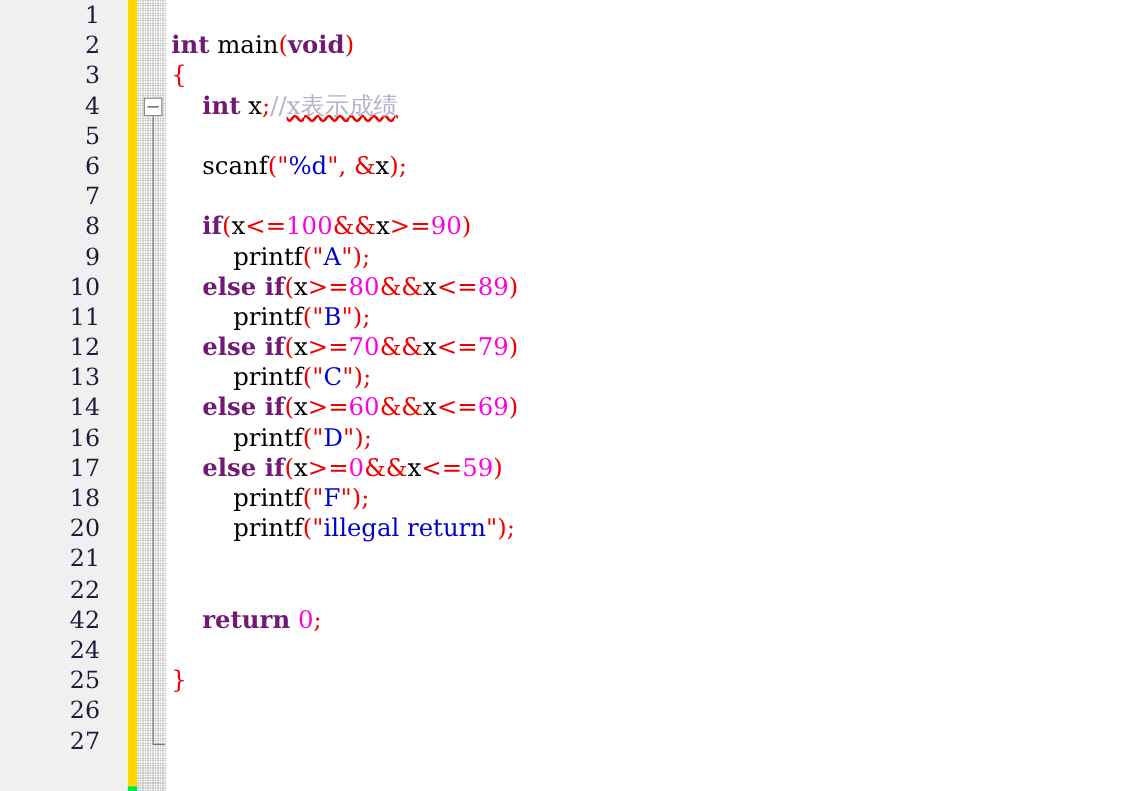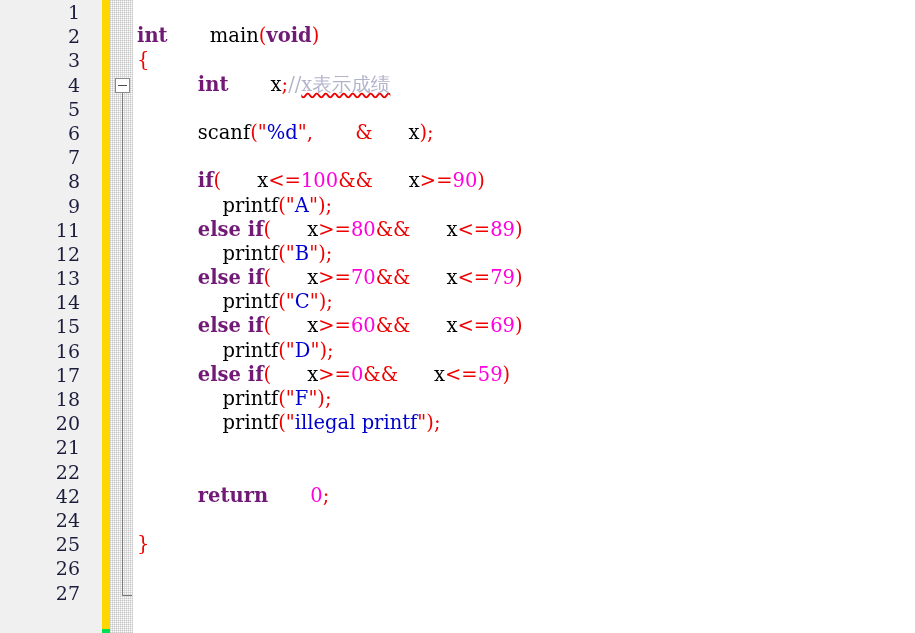--- a/index.html
+++ b/index.html
@@ -122,21 +122,21 @@
     line-height: 24.2px;
     white-space: pre;
     font-family: "DejaVu Serif", "Liberation Serif", serif;
     font-size: 19.5px;
     color: #000000;
     letter-spacing: 0px;
   }
 
   
   .t-kw      { color: #701a75; font-weight: bold; }
-  .t-plain   { color: #000000; margin-left: 36px; }
+  .t-plain   { color: #000000; }
   .t-pre     { color: #00a000; }
   .t-punct   { color: #ee0000; }
   .t-num     { color: #ff00dd; }
   .t-str     { color: #0000cc; }
   .t-quote   { color: #ee0000; }
   .t-op      { color: #ee0000; }
   .t-comment { color: #b3b3cc; }
   .t-comment-spell {
     color: #b3b3cc;
     text-decoration: underline wavy #ee0000;
@@ -151,25 +151,25 @@
   <div class="gutter" id="gutter">
       <div class="gutter-line">1</div>
       <div class="gutter-line">2</div>
       <div class="gutter-line">3</div>
       <div class="gutter-line">4</div>
       <div class="gutter-line">5</div>
       <div class="gutter-line">6</div>
       <div class="gutter-line">7</div>
       <div class="gutter-line">8</div>
       <div class="gutter-line">9</div>
+      <div class="gutter-line">10</div>
       <div class="gutter-line">11</div>
       <div class="gutter-line">12</div>
       <div class="gutter-line">13</div>
       <div class="gutter-line">14</div>
-      <div class="gutter-line">15</div>
       <div class="gutter-line">16</div>
       <div class="gutter-line">17</div>
       <div class="gutter-line">18</div>
       <div class="gutter-line">20</div>
       <div class="gutter-line">21</div>
       <div class="gutter-line">22</div>
       <div class="gutter-line">42</div>
       <div class="gutter-line">24</div>
       <div class="gutter-line">25</div>
       <div class="gutter-line">26</div>
@@ -198,21 +198,21 @@
       <div class="code-line"><span class="t-plain">    </span><span class="t-kw">if</span><span class="t-punct">(</span><span class="t-plain">x</span><span class="t-op">&lt;=</span><span class="t-num">100</span><span class="t-op">&amp;&amp;</span><span class="t-plain">x</span><span class="t-op">&gt;=</span><span class="t-num">90</span><span class="t-punct">)</span></div>
       <div class="code-line"><span class="t-plain">        printf</span><span class="t-punct">(</span><span class="t-quote">"</span><span class="t-str">A</span><span class="t-quote">"</span><span class="t-punct">)</span><span class="t-punct">;</span></div>
       <div class="code-line"><span class="t-plain">    </span><span class="t-kw">else if</span><span class="t-punct">(</span><span class="t-plain">x</span><span class="t-op">&gt;=</span><span class="t-num">80</span><span class="t-op">&amp;&amp;</span><span class="t-plain">x</span><span class="t-op">&lt;=</span><span class="t-num">89</span><span class="t-punct">)</span></div>
       <div class="code-line"><span class="t-plain">        printf</span><span class="t-punct">(</span><span class="t-quote">"</span><span class="t-str">B</span><span class="t-quote">"</span><span class="t-punct">)</span><span class="t-punct">;</span></div>
       <div class="code-line"><span class="t-plain">    </span><span class="t-kw">else if</span><span class="t-punct">(</span><span class="t-plain">x</span><span class="t-op">&gt;=</span><span class="t-num">70</span><span class="t-op">&amp;&amp;</span><span class="t-plain">x</span><span class="t-op">&lt;=</span><span class="t-num">79</span><span class="t-punct">)</span></div>
       <div class="code-line"><span class="t-plain">        printf</span><span class="t-punct">(</span><span class="t-quote">"</span><span class="t-str">C</span><span class="t-quote">"</span><span class="t-punct">)</span><span class="t-punct">;</span></div>
       <div class="code-line"><span class="t-plain">    </span><span class="t-kw">else if</span><span class="t-punct">(</span><span class="t-plain">x</span><span class="t-op">&gt;=</span><span class="t-num">60</span><span class="t-op">&amp;&amp;</span><span class="t-plain">x</span><span class="t-op">&lt;=</span><span class="t-num">69</span><span class="t-punct">)</span></div>
       <div class="code-line"><span class="t-plain">        printf</span><span class="t-punct">(</span><span class="t-quote">"</span><span class="t-str">D</span><span class="t-quote">"</span><span class="t-punct">)</span><span class="t-punct">;</span></div>
       <div class="code-line"><span class="t-plain">    </span><span class="t-kw">else if</span><span class="t-punct">(</span><span class="t-plain">x</span><span class="t-op">&gt;=</span><span class="t-num">0</span><span class="t-op">&amp;&amp;</span><span class="t-plain">x</span><span class="t-op">&lt;=</span><span class="t-num">59</span><span class="t-punct">)</span></div>
       <div class="code-line"><span class="t-plain">        printf</span><span class="t-punct">(</span><span class="t-quote">"</span><span class="t-str">F</span><span class="t-quote">"</span><span class="t-punct">)</span><span class="t-punct">;</span></div>
-      <div class="code-line"><span class="t-plain">        printf</span><span class="t-punct">(</span><span class="t-quote">"</span><span class="t-str">illegal printf</span><span class="t-quote">"</span><span class="t-punct">)</span><span class="t-punct">;</span></div>
+      <div class="code-line"><span class="t-plain">        printf</span><span class="t-punct">(</span><span class="t-quote">"</span><span class="t-str">illegal return</span><span class="t-quote">"</span><span class="t-punct">)</span><span class="t-punct">;</span></div>
       <div class="code-line">&nbsp;</div>
       <div class="code-line">&nbsp;</div>
       <div class="code-line"><span class="t-plain">    </span><span class="t-kw">return</span><span class="t-plain"> </span><span class="t-num">0</span><span class="t-punct">;</span></div>
       <div class="code-line">&nbsp;</div>
       <div class="code-line"><span class="t-punct">}</span></div>
       <div class="code-line">&nbsp;</div>
       <div class="code-line">&nbsp;</div>
     </div>
 
 </div>

